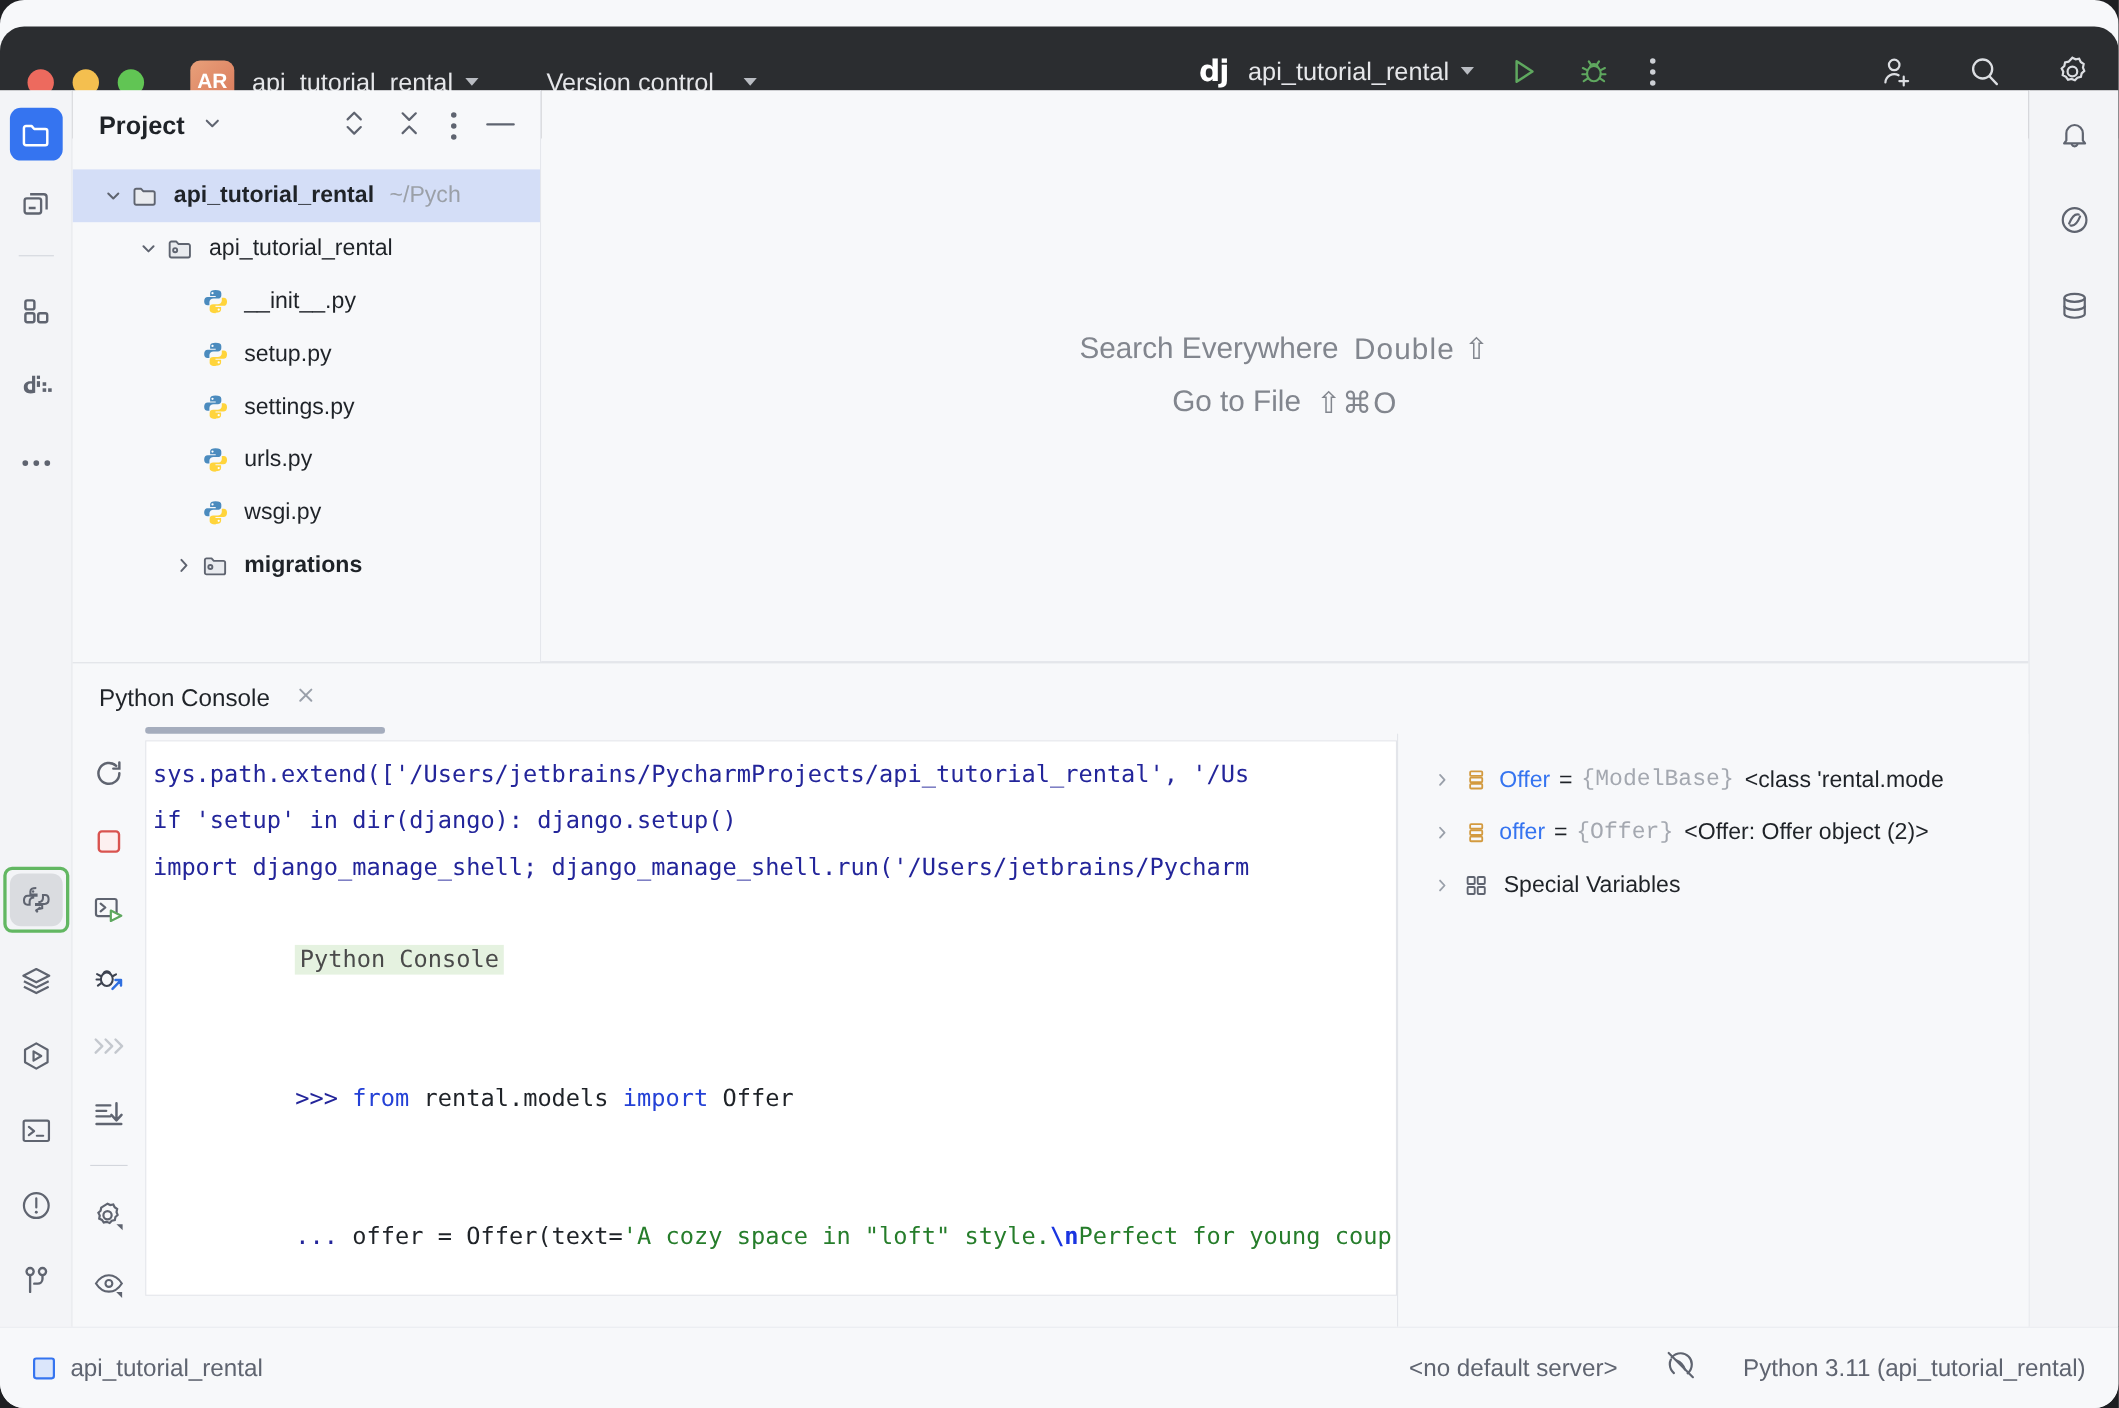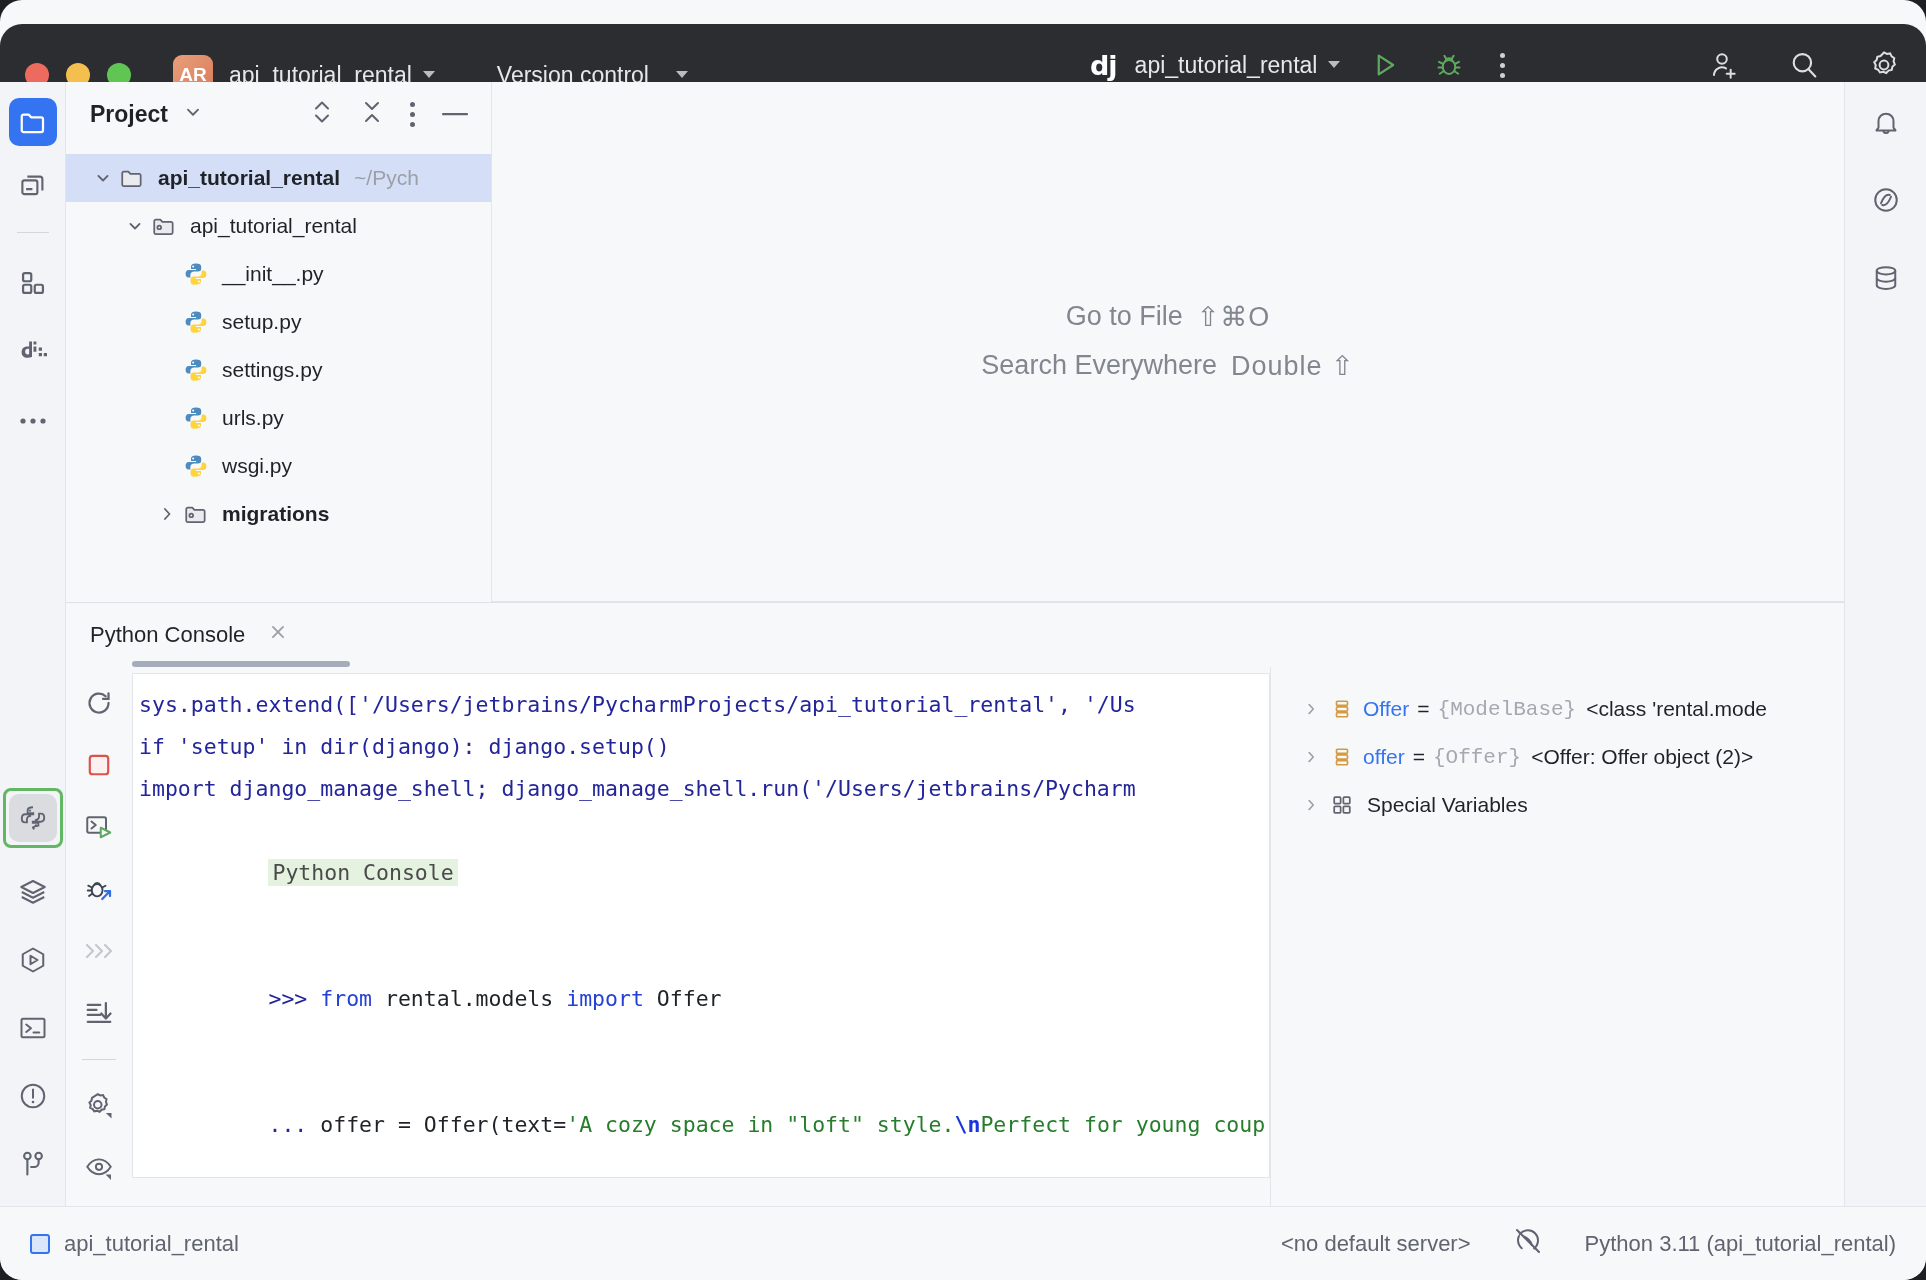--- a/index.html
+++ b/index.html
@@ -476,26 +476,26 @@
           </svg>
         </span>
         <span class="row-label">migrations</span>
       </div>
     </div>
   </div>
 
   <div class="editor">
     <div class="hints">
       <div class="hint-row">
+        <span>Search Everywhere</span>
+        <span class="keys">Double ⇧</span>
+      </div>
+      <div class="hint-row">
         <span>Go to File</span>
         <span class="keys">⇧⌘O</span>
-      </div>
-      <div class="hint-row">
-        <span>Search Everywhere</span>
-        <span class="keys">Double ⇧</span>
       </div>
     </div>
   </div>
 
   <div class="right-strip">
     <div class="strip-ico">
       <svg width="30" height="30" viewBox="0 0 24 24" stroke="#5f6470" stroke-width="1.6" fill="none" stroke-linecap="round" stroke-linejoin="round">
         <path d="M6 16.5 v-5.2 a6 6 0 0 1 12 0 v5.2 l1.6 2.2 H4.4 z"></path>
         <path d="M10 19.6 a2.2 2.2 0 0 0 4 0"></path>
       </svg>

